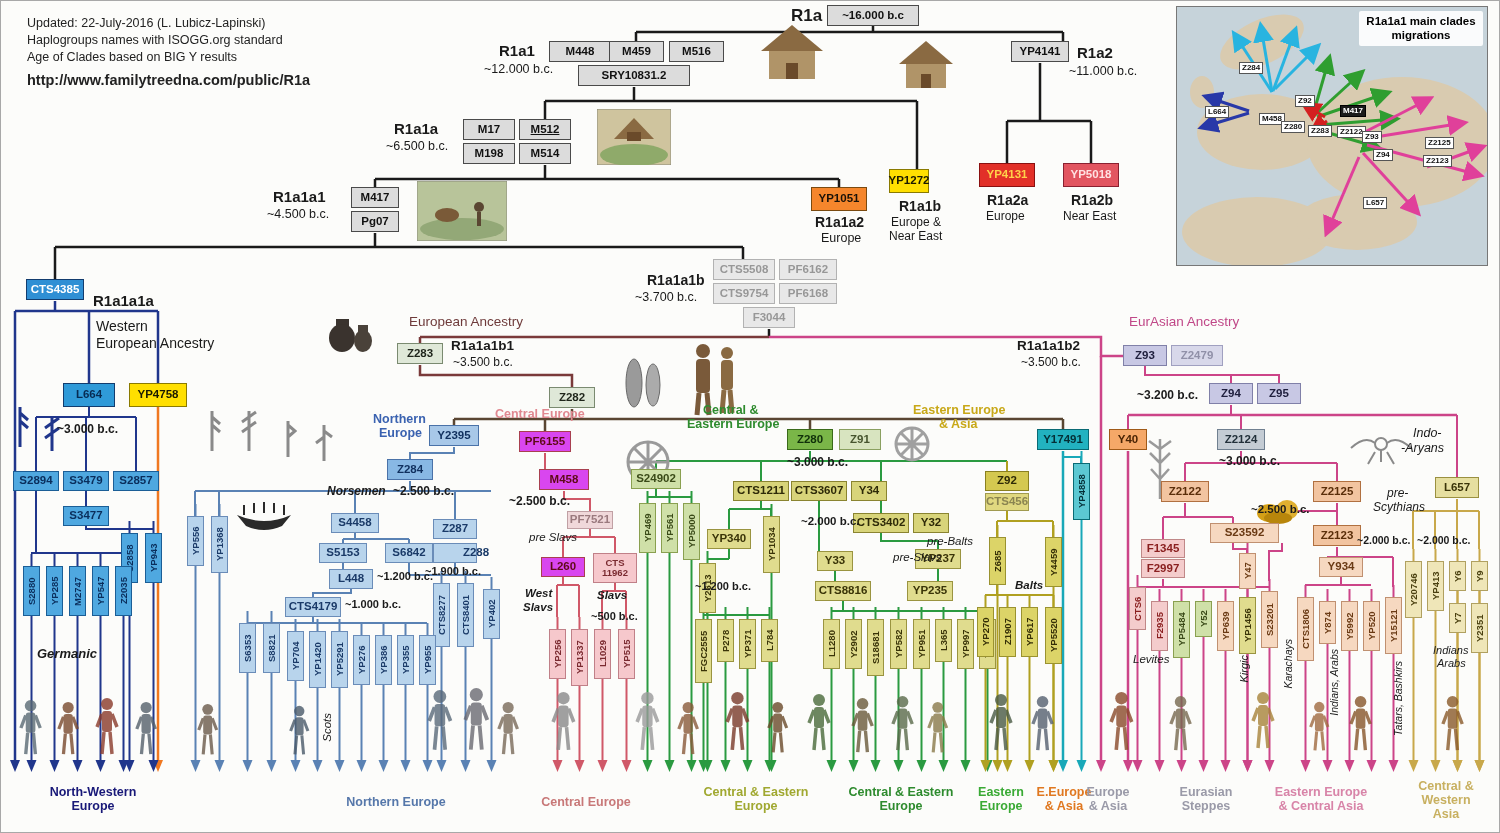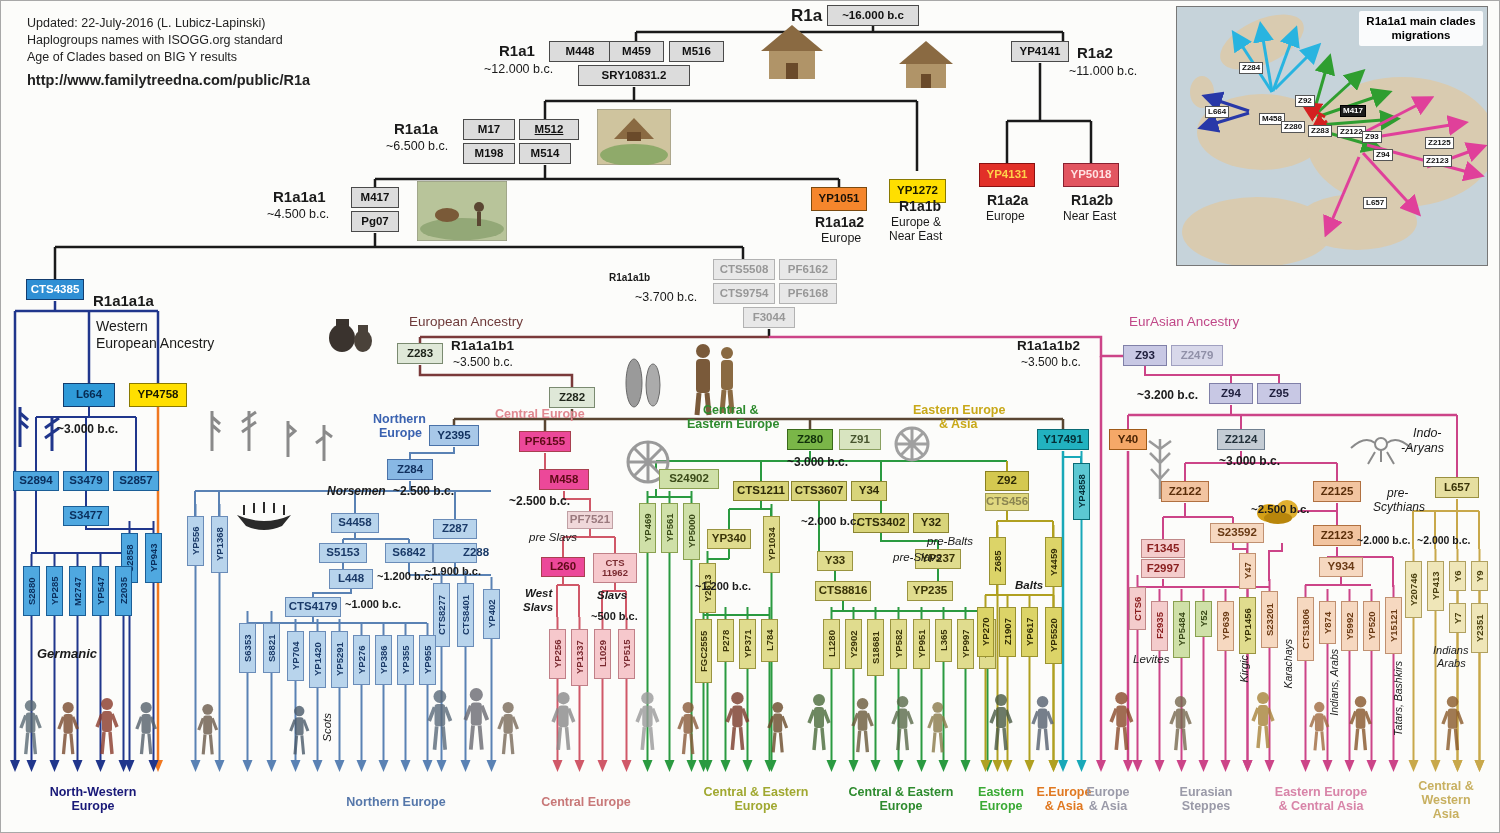--- a/index.html
+++ b/index.html
@@ -35,21 +35,21 @@
   .s-yellow{background:#ffdf00;border-color:#8a7a00;color:#1a1a00;}
   .s-red{background:#e23028;border-color:#8a1010;color:#ffd24a;}
   .s-crimson{background:#e25560;border-color:#8a2030;color:#ffe2e2;}
   .s-bluedark{background:#2f8fd4;border-color:#123c6e;color:#ffffff;}
   .s-blue{background:#2f9ad8;border-color:#123c6e;color:#072b52;}
   .s-bluelt{background:#4fa8e0;border-color:#1b5e96;color:#0a2e5c;}
   .s-sage{background:#dfe8d8;border-color:#7a8a70;color:#1e241a;}
   .s-steel{background:#a8c8e8;border-color:#4a72a8;color:#10305e;}
   .s-steelmed{background:#88b8e4;border-color:#4a72a8;color:#10305e;}
   .s-steellt{background:#b8d4ec;border-color:#6a8cb8;color:#1a3a68;}
-  .s-rose{background:#ec4899;border-color:#a84050;color:#5e0a16;}
+  .s-rose{background:#d946ef;border-color:#a84050;color:#5e0a16;}
   .s-roselt{background:#f6c8cc;border-color:#c08088;color:#7a2a30;}
   .s-rosefade{background:#f0d8da;border-color:#c0a0a4;color:#9a7a7e;}
   .s-roselt2{background:#f4cccc;border-color:#c08888;color:#8a2020;}
   .s-greenbright{background:#7ab648;border-color:#3a6a1a;color:#10300a;}
   .s-palegreen{background:#d8e4c0;border-color:#8aa060;color:#46542e;}
   .s-palegreen2{background:#cfe0a8;border-color:#8aa050;color:#3a4a18;}
   .s-khaki{background:#d8d47a;border-color:#8a8430;color:#2e2a08;}
   .s-khakilt{background:#e0dc8e;border-color:#9a9440;color:#3a3408;}
   .s-khakibox{background:#e6dfa0;border-color:#9a9040;color:#3a3408;}
   .s-olive{background:#d4c850;border-color:#8a8020;color:#2e2a06;}
@@ -614,28 +614,28 @@
       <div class="chip" style="left: 248px; top: 130px;">Z2125</div>
       <div class="chip" style="left: 246px; top: 148px;">Z2123</div>
       <div class="chip" style="left: 186px; top: 190px;">L657</div>
     </div>
 <div class="node s-gray" style="left: 826px; top: 4px; width: 92px; height: 21px;">~16.000 b.c</div>
     <div class="node s-gray" style="left: 548px; top: 40px; width: 62px; height: 21px;">M448</div>
     <div class="node s-gray" style="left: 608px; top: 40px; width: 55px; height: 21px;">M459</div>
     <div class="node s-gray" style="left: 668px; top: 40px; width: 55px; height: 21px;">M516</div>
     <div class="node s-gray" style="left: 577px; top: 64px; width: 112px; height: 21px;">SRY10831.2</div>
     <div class="node s-gray" style="left: 462px; top: 118px; width: 52px; height: 21px;">M17</div>
-    <div class="node s-gray" style="left: 518px; top: 118px; width: 60px; height: 21px; text-decoration: underline;">M512</div>
+    <div class="node s-gray" style="left: 518px; top: 118px; width: 52px; height: 21px; text-decoration: underline;">M512</div>
     <div class="node s-gray" style="left: 462px; top: 142px; width: 52px; height: 21px;">M198</div>
     <div class="node s-gray" style="left: 518px; top: 142px; width: 52px; height: 21px;">M514</div>
     <div class="node s-gray" style="left: 350px; top: 186px; width: 48px; height: 21px;">M417</div>
     <div class="node s-gray" style="left: 350px; top: 210px; width: 48px; height: 21px;">Pg07</div>
     <div class="node s-gray" style="left: 1010px; top: 40px; width: 58px; height: 21px;">YP4141</div>
     <div class="node s-orange" style="left: 810px; top: 186px; width: 56px; height: 24px;">YP1051</div>
-    <div class="node s-yellow" style="left: 888px; top: 178px; width: 57px; height: 24px;">YP1272</div>
+    <div class="node s-yellow" style="left: 888px; top: 168px; width: 40px; height: 24px;">YP1272</div>
     <div class="node s-red" style="left: 978px; top: 162px; width: 56px; height: 24px;">YP4131</div>
     <div class="node s-crimson" style="left: 1062px; top: 162px; width: 56px; height: 24px;">YP5018</div>
     <div class="node s-grayfade" style="left: 712px; top: 258px; width: 62px; height: 21px;">CTS5508</div>
     <div class="node s-grayfade" style="left: 778px; top: 258px; width: 58px; height: 21px;">PF6162</div>
     <div class="node s-grayfade" style="left: 712px; top: 282px; width: 62px; height: 21px;">CTS9754</div>
     <div class="node s-grayfade" style="left: 778px; top: 282px; width: 58px; height: 21px;">PF6168</div>
     <div class="node s-grayfade" style="left: 742px; top: 306px; width: 52px; height: 21px;">F3044</div>
     <div class="node s-bluedark" style="left: 25px; top: 278px; width: 58px; height: 21px;">CTS4385</div>
     <div class="node s-blue" style="left: 62px; top: 382px; width: 52px; height: 24px;">L664</div>
     <div class="node s-yellow" style="left: 128px; top: 382px; width: 58px; height: 24px;">YP4758</div>
@@ -683,21 +683,21 @@
     <div class="node s-rose" style="left: 538px; top: 468px; width: 50px; height: 21px;">M458</div>
     <div class="node s-rosefade" style="left: 566px; top: 510px; width: 46px; height: 18px;">PF7521</div>
     <div class="node s-rose" style="left: 540px; top: 556px; width: 44px; height: 20px;">L260</div>
     <div class="node s-roselt wrap" style="left: 592px; top: 552px; width: 44px; height: 30px;">CTS 11962</div>
     <div class="node s-roselt vert" style="left: 548px; top: 628px; width: 17px; height: 50px;">YP256</div>
     <div class="node s-roselt vert" style="left: 570px; top: 628px; width: 17px; height: 57px;">YP1337</div>
     <div class="node s-roselt vert" style="left: 593px; top: 628px; width: 17px; height: 50px;">L1029</div>
     <div class="node s-roselt vert" style="left: 617px; top: 628px; width: 17px; height: 50px;">YP515</div>
     <div class="node s-greenbright" style="left: 786px; top: 428px; width: 46px; height: 21px;">Z280</div>
     <div class="node s-palegreen" style="left: 838px; top: 428px; width: 42px; height: 21px;">Z91</div>
-    <div class="node s-palegreen2" style="left: 658px; top: 468px; width: 60px; height: 20px; text-align: center;">S24902</div>
+    <div class="node s-palegreen2" style="left: 630px; top: 468px; width: 50px; height: 20px; text-align: center;">S24902</div>
     <div class="node s-palegreen2 vert" style="left: 638px; top: 502px; width: 17px; height: 50px;">YP469</div>
     <div class="node s-palegreen2 vert" style="left: 660px; top: 502px; width: 17px; height: 50px;">YP561</div>
     <div class="node s-palegreen2 vert" style="left: 682px; top: 502px; width: 17px; height: 57px;">YP5000</div>
     <div class="node s-khaki" style="left: 732px; top: 480px; width: 56px; height: 20px;">CTS1211</div>
     <div class="node s-khaki" style="left: 790px; top: 480px; width: 56px; height: 20px;">CTS3607</div>
     <div class="node s-khaki" style="left: 850px; top: 480px; width: 36px; height: 20px;">Y34</div>
     <div class="node s-khakilt" style="left: 706px; top: 528px; width: 44px; height: 20px;">YP340</div>
     <div class="node s-khakilt vert" style="left: 762px; top: 515px; width: 17px; height: 57px;">YP1034</div>
     <div class="node s-khaki" style="left: 852px; top: 512px; width: 56px; height: 20px;">CTS3402</div>
     <div class="node s-khaki" style="left: 912px; top: 512px; width: 36px; height: 20px;">Y32</div>
@@ -727,21 +727,21 @@
     <div class="node s-olivelt vert" style="left: 1020px; top: 606px; width: 17px; height: 50px;">YP617</div>
     <div class="node s-olivelt vert" style="left: 1044px; top: 606px; width: 17px; height: 57px;">YP5520</div>
     <div class="node s-teal" style="left: 1036px; top: 428px; width: 52px; height: 21px;">Y17491</div>
     <div class="node s-teallt vert" style="left: 1072px; top: 462px; width: 17px; height: 57px;">YP4858</div>
     <div class="node s-orangelt" style="left: 1108px; top: 428px; width: 38px; height: 21px;">Y40</div>
     <div class="node s-lavgray" style="left: 1216px; top: 428px; width: 48px; height: 21px;">Z2124</div>
     <div class="node s-peach" style="left: 1160px; top: 480px; width: 48px; height: 21px;">Z2122</div>
     <div class="node s-peach" style="left: 1312px; top: 480px; width: 48px; height: 21px;">Z2125</div>
     <div class="node s-khakibox" style="left: 1434px; top: 476px; width: 44px; height: 21px;">L657</div>
     <div class="node s-khakilt" style="left: 1216px; top: 522px; width: 32px; height: 20px;">Y57</div>
-    <div class="node s-peachlt" style="left: 1209px; top: 522px; width: 54px; height: 20px;">S23592</div>
+    <div class="node s-peachlt" style="left: 1209px; top: 522px; width: 69px; height: 20px;">S23592</div>
     <div class="node s-peach" style="left: 1312px; top: 524px; width: 48px; height: 21px;">Z2123</div>
     <div class="node s-roselt2" style="left: 1140px; top: 538px; width: 44px; height: 19px;">F1345</div>
     <div class="node s-roselt2" style="left: 1140px; top: 558px; width: 44px; height: 19px;">F2997</div>
     <div class="node s-peachlt" style="left: 1318px; top: 556px; width: 44px; height: 20px;">Y934</div>
     <div class="node s-peachlt vert" style="left: 1238px; top: 552px; width: 17px; height: 36px;">Y47</div>
     <div class="node s-roselt2 vert" style="left: 1128px; top: 586px; width: 17px; height: 43px;">CTS6</div>
     <div class="node s-roselt2 vert" style="left: 1150px; top: 600px; width: 17px; height: 50px;">F2935</div>
     <div class="node s-palegreen2 vert" style="left: 1172px; top: 600px; width: 17px; height: 57px;">YP5484</div>
     <div class="node s-palegreen2 vert" style="left: 1194px; top: 600px; width: 17px; height: 36px;">Y52</div>
     <div class="node s-peachlt vert" style="left: 1216px; top: 600px; width: 17px; height: 50px;">YP639</div>
@@ -772,21 +772,21 @@
     <div class="txt" style="left: 898px; top: 198px; font-size: 14px; font-weight: bold;">R1a1b</div>
     <div class="txt" style="left: 890px; top: 215px; font-size: 12px;">Europe &amp;</div>
     <div class="txt" style="left: 888px; top: 229px; font-size: 12px;">Near East</div>
     <div class="txt" style="left: 986px; top: 192px; font-size: 14px; font-weight: bold;">R1a2a</div>
     <div class="txt" style="left: 985px; top: 209px; font-size: 12px;">Europe</div>
     <div class="txt" style="left: 1070px; top: 192px; font-size: 14px; font-weight: bold;">R1a2b</div>
     <div class="txt" style="left: 1062px; top: 209px; font-size: 12px;">Near East</div>
     <div class="txt" style="left: 92px; top: 292px; font-size: 15px; font-weight: bold;">R1a1a1a</div>
     <div class="txt" style="left: 95px; top: 318px; font-size: 14px;">Western</div>
     <div class="txt" style="left: 95px; top: 335px; font-size: 14px;">European Ancestry</div>
-    <div class="txt" style="left: 608px; top: 272px; font-size: 10px; font-weight: bold;">R1a1a1b</div>
+    <div class="txt" style="left: 646px; top: 272px; font-size: 14px; font-weight: bold;">R1a1a1b</div>
     <div class="txt" style="left: 634px; top: 290px; font-size: 12.5px;">~3.700 b.c.</div>
     <div class="txt" style="left: 408px; top: 314px; font-size: 13.5px; color: rgb(110, 58, 58);">European Ancestry</div>
     <div class="txt" style="left: 1128px; top: 314px; font-size: 13.5px; color: rgb(192, 72, 136);">EurAsian Ancestry</div>
     <div class="txt" style="left: 450px; top: 338px; font-size: 13.5px; font-weight: bold;">R1a1a1b1</div>
     <div class="txt" style="left: 452px; top: 355px; font-size: 12px;">~3.500 b.c.</div>
     <div class="txt" style="left: 1016px; top: 338px; font-size: 13.5px; font-weight: bold;">R1a1a1b2</div>
     <div class="txt" style="left: 1020px; top: 355px; font-size: 12px;">~3.500 b.c.</div>
     <div class="txt" style="left: 1136px; top: 388px; font-size: 12px; font-weight: bold;">~3.200 b.c.</div>
     <div class="txt" style="left: 56px; top: 422px; font-size: 12px; font-weight: bold;">~3.000 b.c.</div>
     <div class="txt" style="left: 372px; top: 412px; font-size: 12.5px; font-weight: bold; color: rgb(58, 98, 176);">Northern</div>

